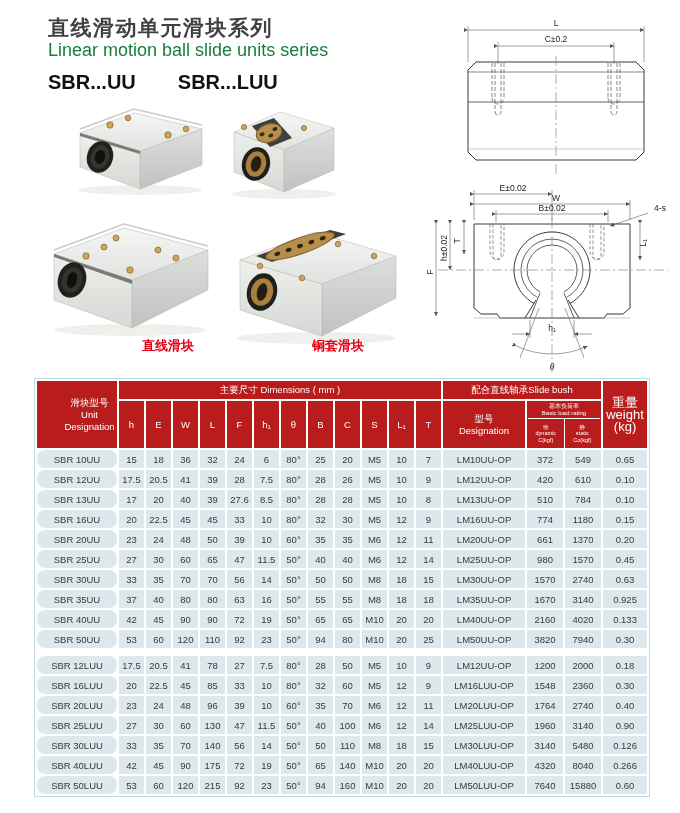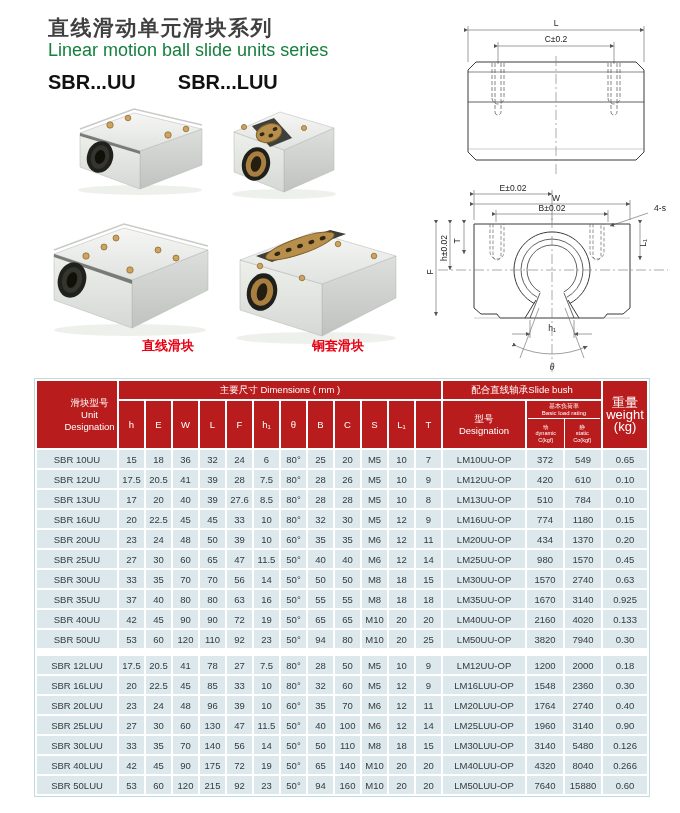--- a/index.html
+++ b/index.html
@@ -28,21 +28,21 @@
   .model-h div{font-size:9.5px;line-height:12px;}
   .weight-h div{font-size:13px;line-height:12px;}
   td.load-h{padding:0;vertical-align:top;}
   .load-top{font-size:6px;line-height:6.5px;border-bottom:1px solid #fff;padding:2px 0;}
   .load-top span{display:block;}
   .load-cells{display:flex;height:29px;}
   .lc{flex:1;font-size:5.5px;line-height:6.5px;display:flex;flex-direction:column;justify-content:center;}
   .lc + .lc{border-left:1px solid #fff;}
   .lc span{display:block;}
   tr.gap td{background:transparent;height:4px;}
-  td.cu{font-size:9.5px;}
+  td.cu{font-size:9.5px;border-radius:8px;}
   td.cm{font-size:9.5px;}
 </style>
 </head>
 <body>
 
 <div id="page">
 
   <div class="t-cn">直线滑动单元滑块系列</div>
   <div class="t-en">Linear motion ball slide units series</div>
   <div class="t-models">
@@ -407,21 +407,21 @@
             <td>50</td>
             <td>39</td>
             <td>10</td>
             <td>60°</td>
             <td>35</td>
             <td>35</td>
             <td>M6</td>
             <td>12</td>
             <td>11</td>
             <td class="cm">LM20UU-OP</td>
-            <td>434</td>
+            <td>661</td>
             <td>1370</td>
             <td>0.20</td>
           </tr>
           <tr>
             <td class="cu">SBR 25UU</td>
             <td>27</td>
             <td>30</td>
             <td>60</td>
             <td>65</td>
             <td>47</td>

